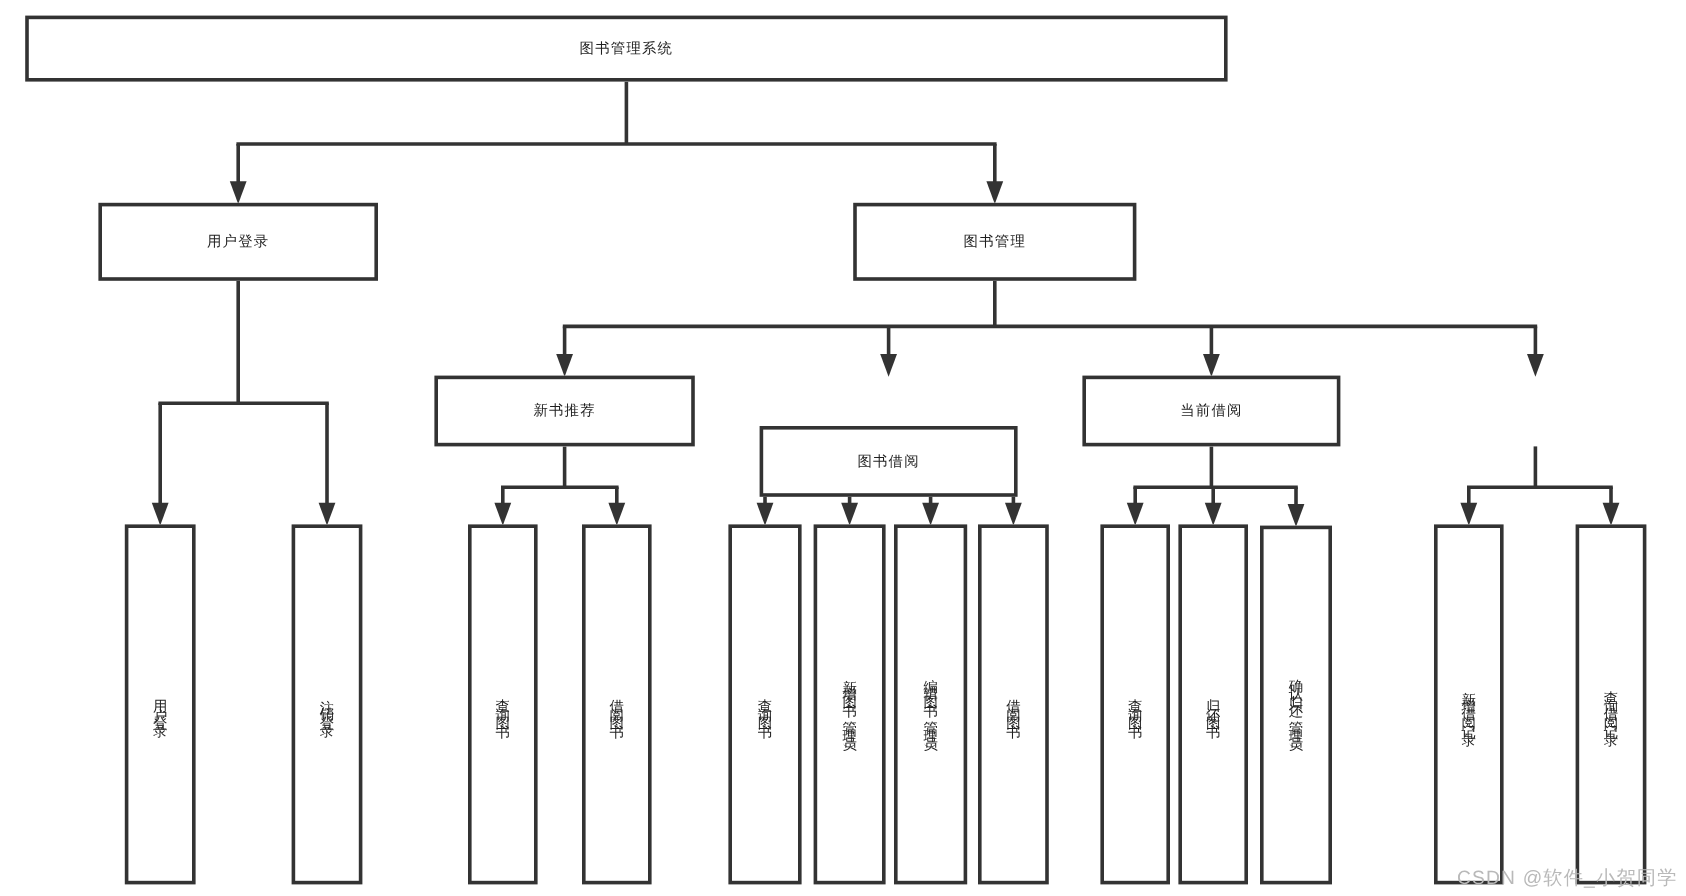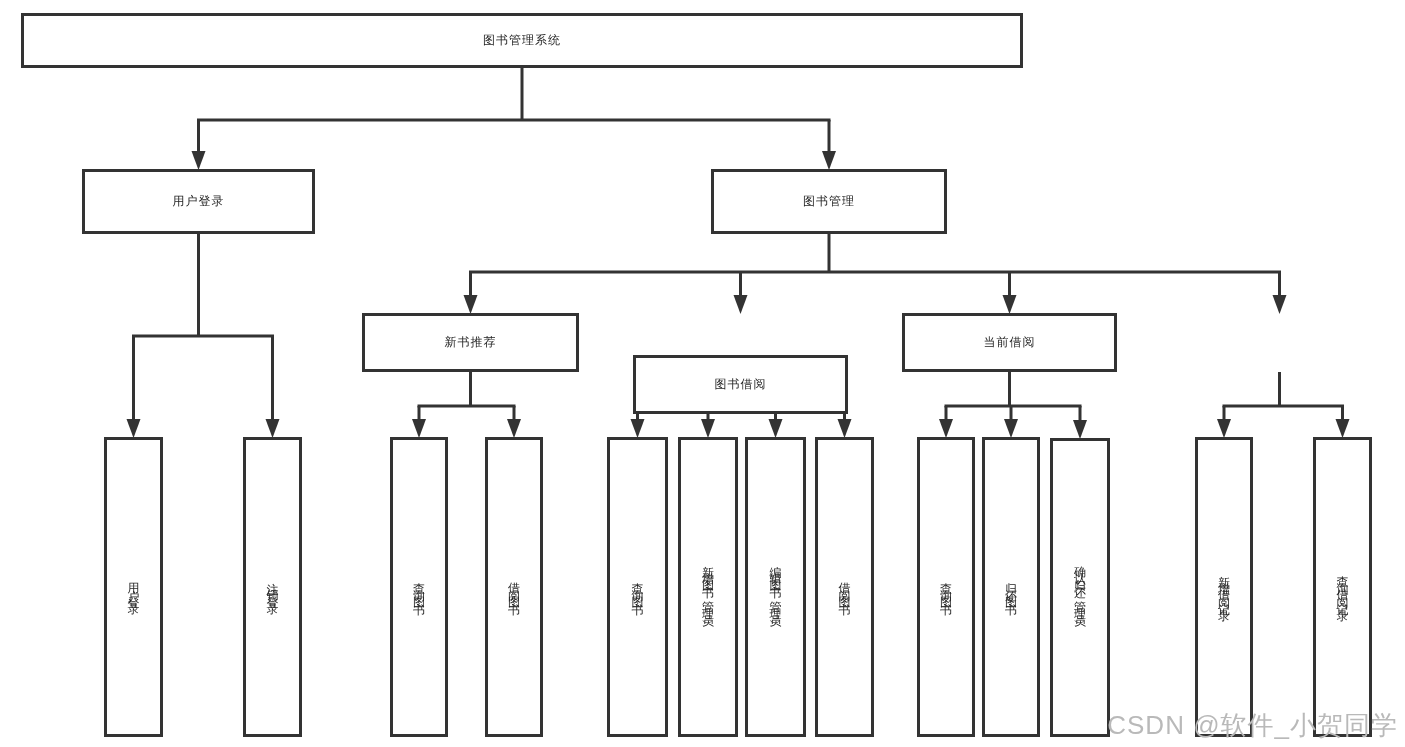--- a/index.html
+++ b/index.html
@@ -56,21 +56,21 @@
   }
   .ahead {
     fill: #333333;
     stroke: none;
   }
   #watermark {
     position: absolute;
     right: 7px;
     bottom: 4px;
     z-index: 3;
-    font-size: 26px;
+    font-size: 16px;
     color: #b9b9b9;
     letter-spacing: 1px;
     user-select: none;
   }
 </style>
 </head>
 <body>
 
 <div id="app">
   <svg id="connectors" width="1405" height="747" viewBox="0 0 1405 747" xmlns="http://www.w3.org/2000/svg">

